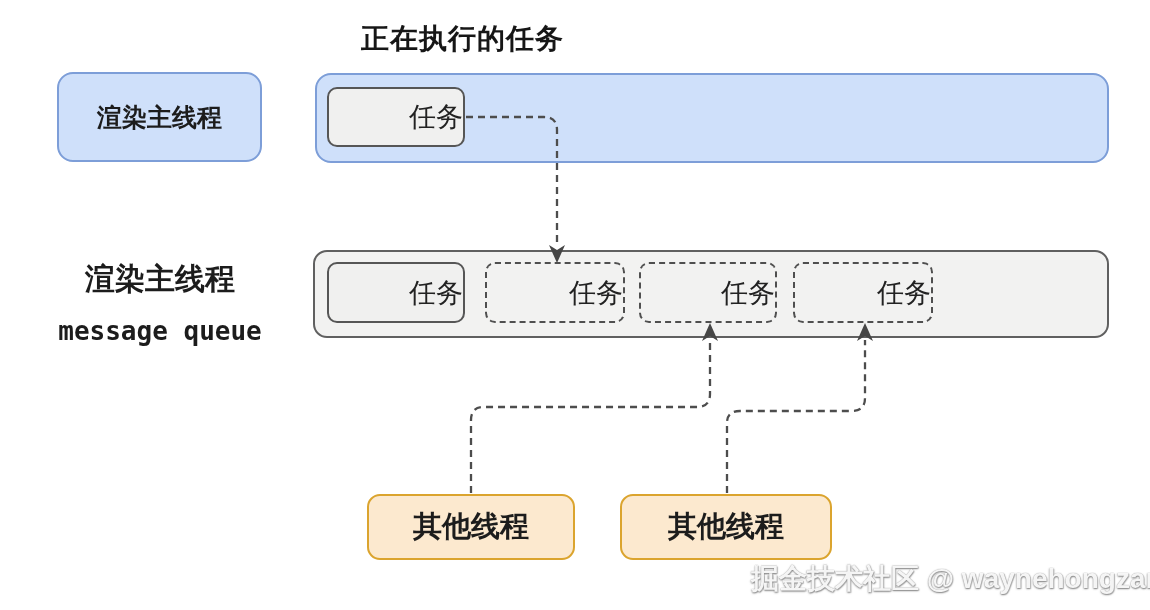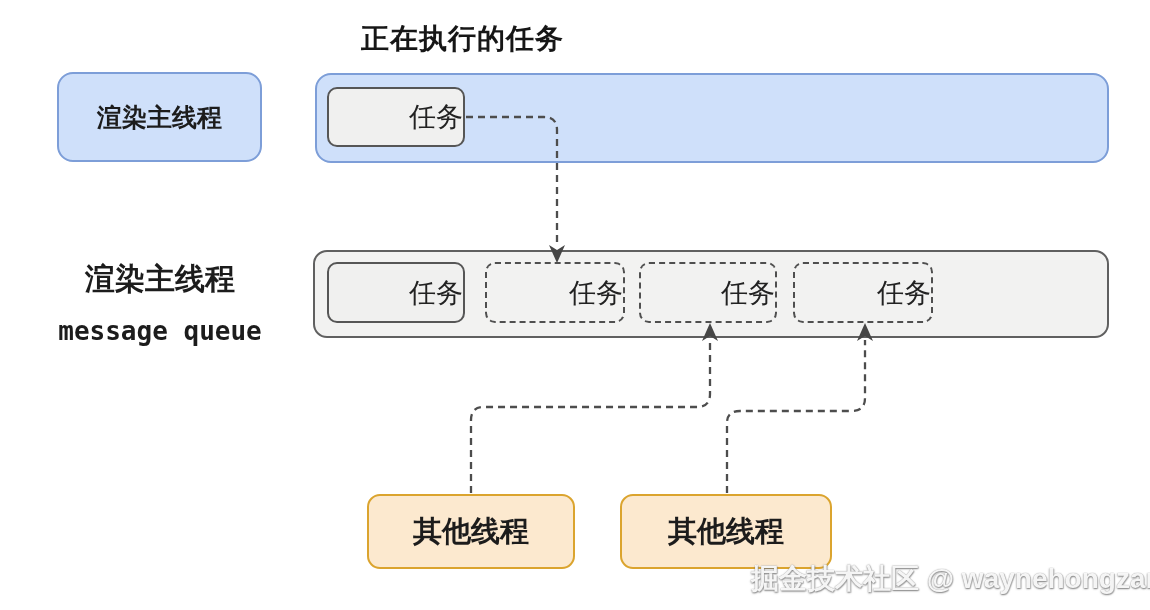--- a/index.html
+++ b/index.html
@@ -112,21 +112,21 @@
   .slot { top: 10px; height: 61px; }
   .slot-1 { left: 12px;  width: 138px; }
   .slot-2 { left: 170px; width: 140px; }
   .slot-3 { left: 324px; width: 138px; }
   .slot-4 { left: 478px; width: 140px; }
 
   
   .other-thread {
     box-sizing: border-box;
     top: 494px;
-    height: 75px;
+    height: 66px;
     background: #fce9cf;
     border: 2.5px solid #dba42e;
     border-radius: 13px;
     display: flex;
     align-items: center;
     justify-content: center;
     font-size: 29px;
     font-weight: 600;
   }
   .other-thread-1 { left: 367px; width: 208px; }

